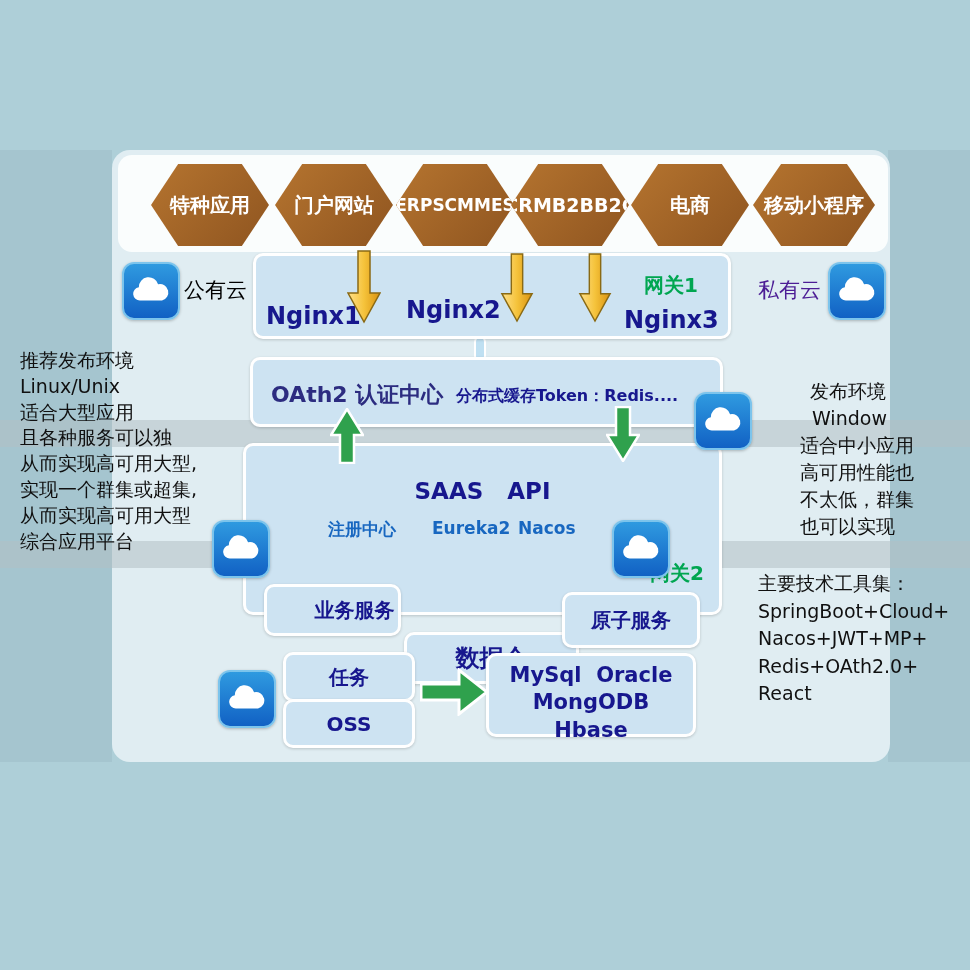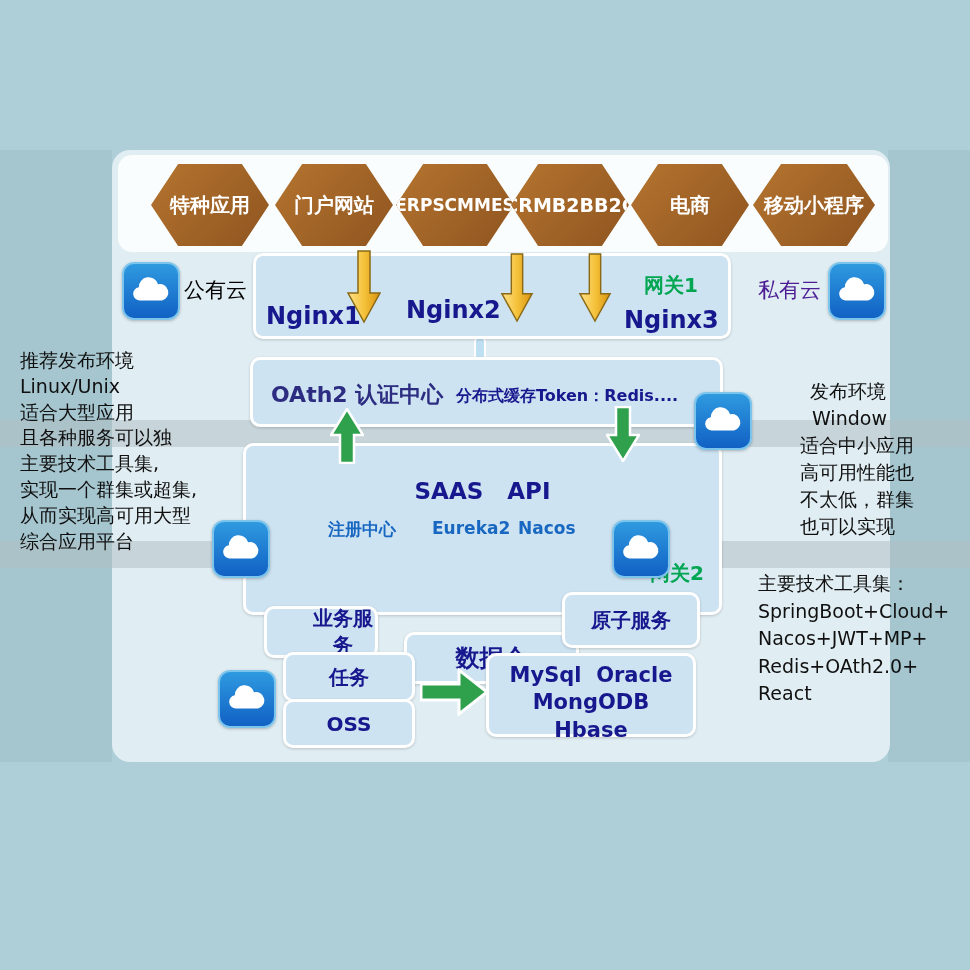--- a/index.html
+++ b/index.html
@@ -139,21 +139,21 @@
   </svg>
 
   <div class="box" style="left:243px;top:443px;width:479px;height:172px;">
     <span class="abs navy pre" style="left:0;right:0;top:32px;font-size:23px;text-align:center;">SAAS   API</span>
     <span class="abs blue" style="left:82px;top:72px;font-size:17px;">注册中心</span>
     <span class="abs blue" style="left:186px;top:72px;font-size:17px;">Eureka2</span>
     <span class="abs blue" style="left:272px;top:72px;font-size:17px;">Nacos</span>
   </div>
   <span class="abs green" style="left:650px;top:560px;font-size:20px;z-index:5;">网关2</span>
 
-  <div class="box center-text navy" style="left:264px;top:606px;width:114px;height:52px;font-size:20px;z-index:5;padding-left:44px;">
+  <div class="box center-text navy" style="left:264px;top:584px;width:137px;height:52px;font-size:20px;z-index:5;padding-left:44px;">
     <span>业务服务</span>
   </div>
   <div class="box center-text navy" style="left:404px;top:592px;width:175px;height:52px;font-size:24px;z-index:5;margin-top:40px;">
     <span>数据仓</span>
   </div>
   <div class="box center-text navy" style="left:562px;top:592px;width:138px;height:56px;font-size:20px;z-index:5;">
     <span>原子服务</span>
   </div>
 
   <div class="box center-text navy" style="left:283px;top:652px;width:132px;height:50px;font-size:20px;z-index:5;">
@@ -202,21 +202,21 @@
     <svg viewBox="0 0 56 44">
         <path d="M42 34 H14 a8.5 8.5 0 0 1 -1.5 -16.9 a12.5 12.5 0 0 1 24.5 -3.6 a9 9 0 0 1 5 20.5 z" fill="#fff"></path>
       </svg>
   </div>
 
   <div class="note" style="left:20px;top:348px;width:245px;font-size:19px;line-height:1.36;">
     <div>推荐发布环境</div>
     <div> Linux/Unix</div>
     <div>适合大型应用</div>
     <div>且各种服务可以独</div>
-    <div>主要技术工具集,</div>
+    <div>从而实现高可用大型,</div>
     <div>实现一个群集或超集,</div>
     <div>从而实现高可用大型</div>
     <div>综合应用平台</div>
   </div>
 
   <div class="note" style="left:800px;top:378px;width:160px;font-size:19px;line-height:1.42;">
     <div style="padding-left:10px;">发布环境</div>
     <div style="padding-left:12px;">Window</div>
     <div>适合中小应用</div>
     <div>高可用性能也</div>

